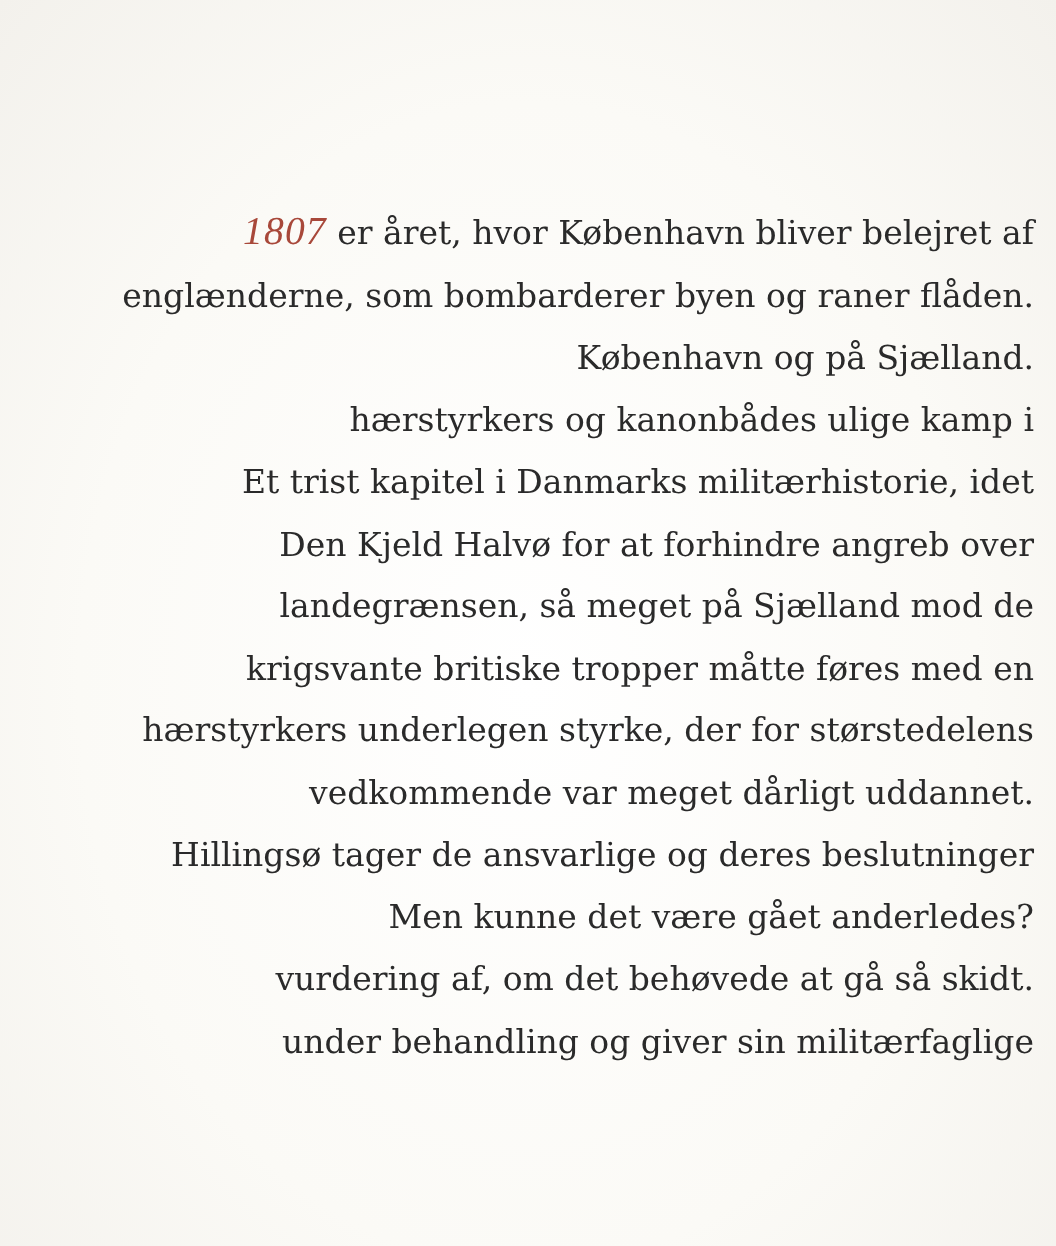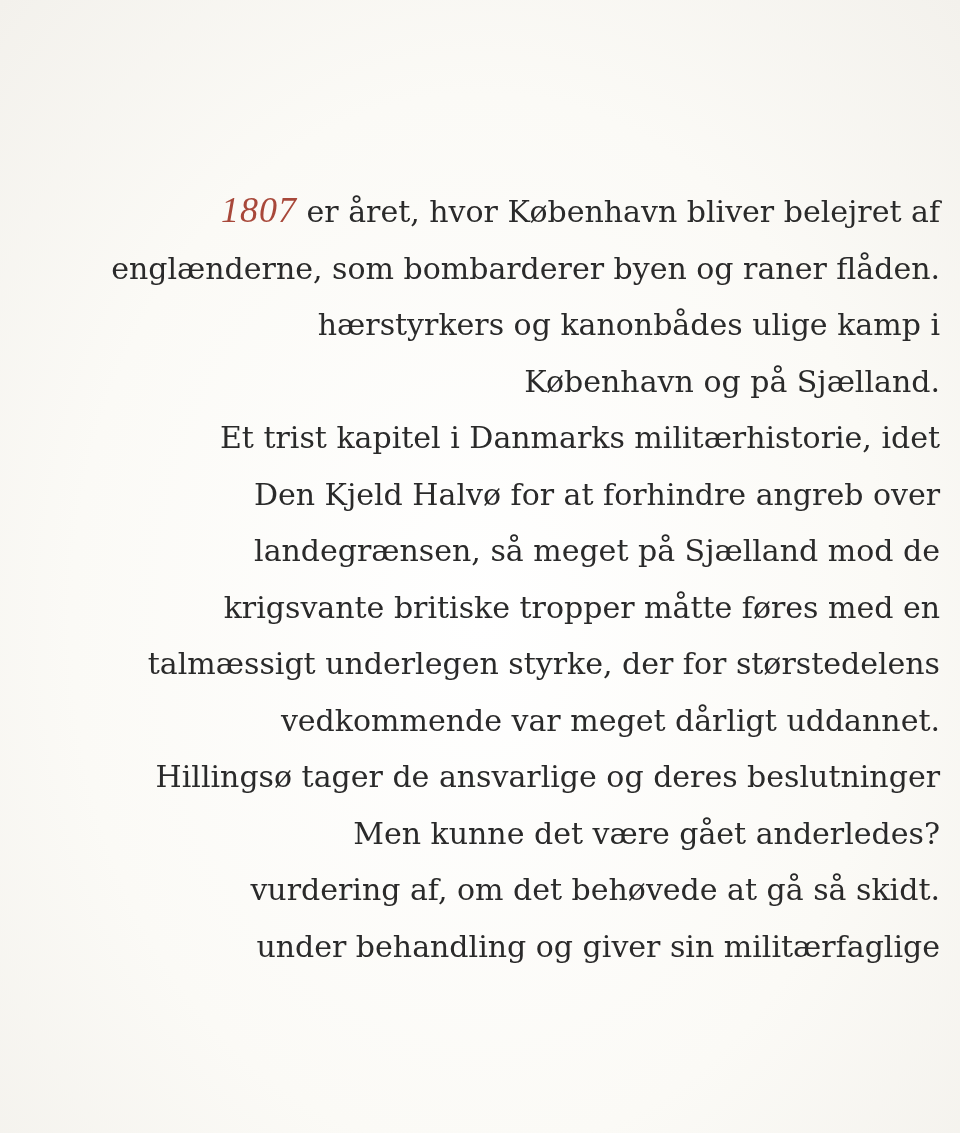--- a/index.html
+++ b/index.html
@@ -11,26 +11,26 @@
   .line{display:block;white-space:nowrap;}
   .year{font-family:"Liberation Serif", serif;font-style:italic;color:#a8483a;font-size:36px;letter-spacing:1px;}
 </style>
 </head>
 <body>
 
 <div class="page">
   <div class="text">
     <span class="line"><span class="year">1807</span><span> er året, hvor København bliver belejret af</span></span>
     <span class="line">englænderne, som bombarderer byen og raner flåden.</span>
+    <span class="line">København og på Sjælland.</span>
     <span class="line">hærstyrkers og kanonbådes ulige kamp i</span>
-    <span class="line">København og på Sjælland.</span>
     <span class="line">Et trist kapitel i Danmarks militærhistorie, idet</span>
     <span class="line">Den Kjeld Halvø for at forhindre angreb over</span>
     <span class="line">landegrænsen, så meget på Sjælland mod de</span>
     <span class="line">krigsvante britiske tropper måtte føres med en</span>
-    <span class="line">talmæssigt underlegen styrke, der for størstedelens</span>
+    <span class="line">hærstyrkers underlegen styrke, der for størstedelens</span>
     <span class="line">vedkommende var meget dårligt uddannet.</span>
     <span class="line">Hillingsø tager de ansvarlige og deres beslutninger</span>
     <span class="line">Men kunne det være gået anderledes?</span>
     <span class="line">vurdering af, om det behøvede at gå så skidt.</span>
     <span class="line">under behandling og giver sin militærfaglige</span>
   </div>
 </div>
 
 </body></html>

